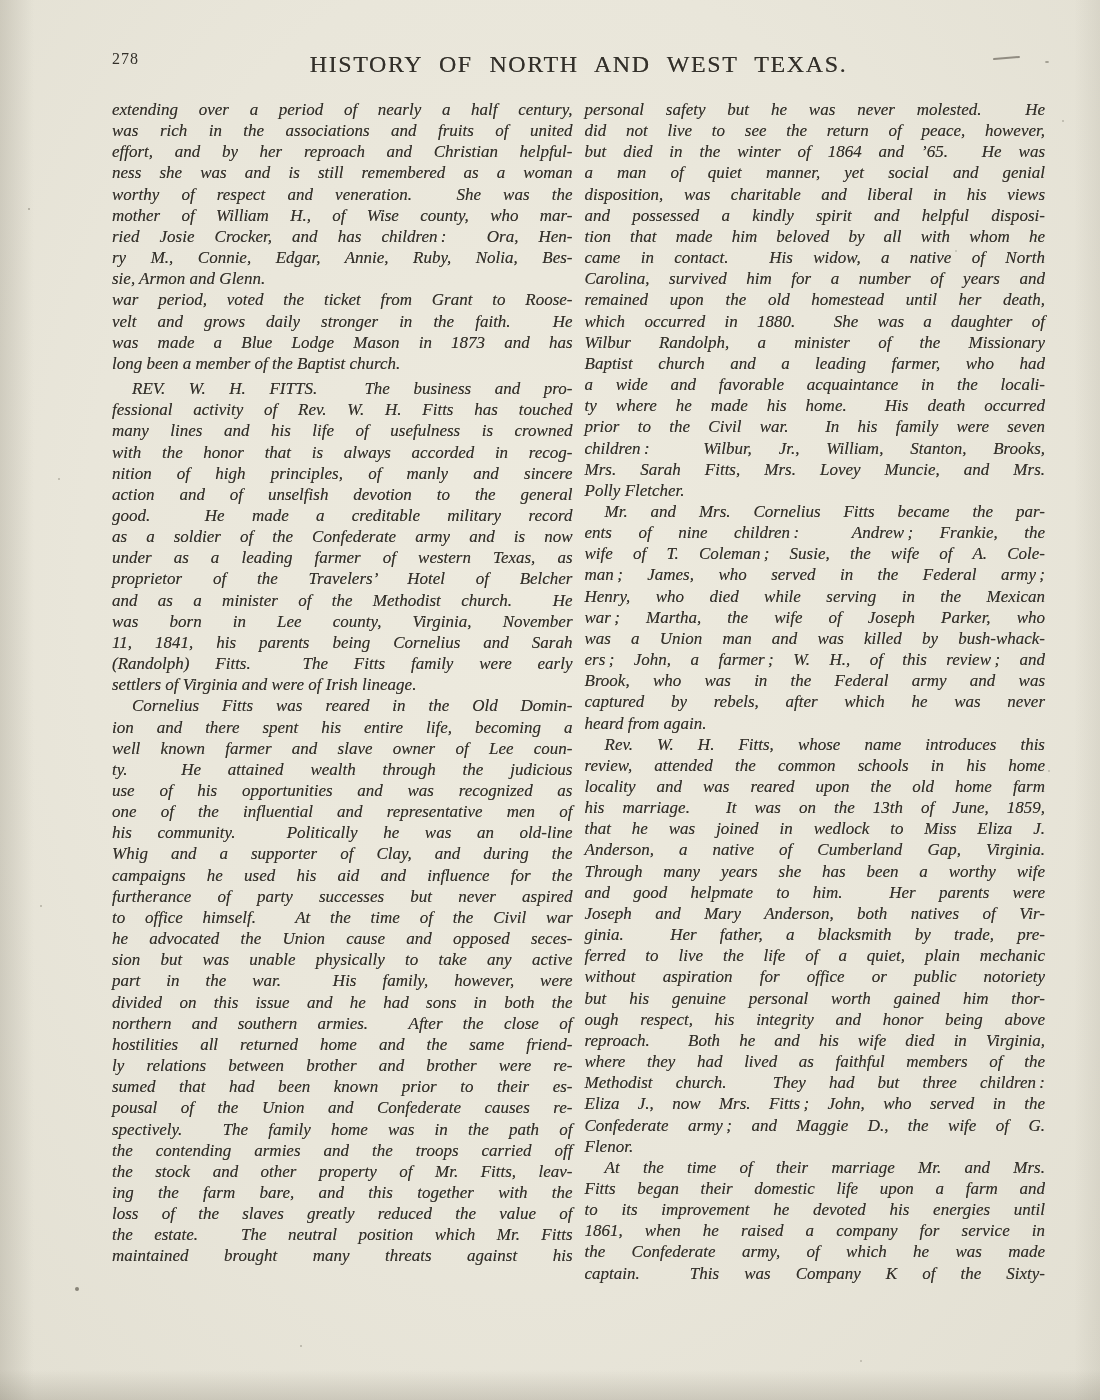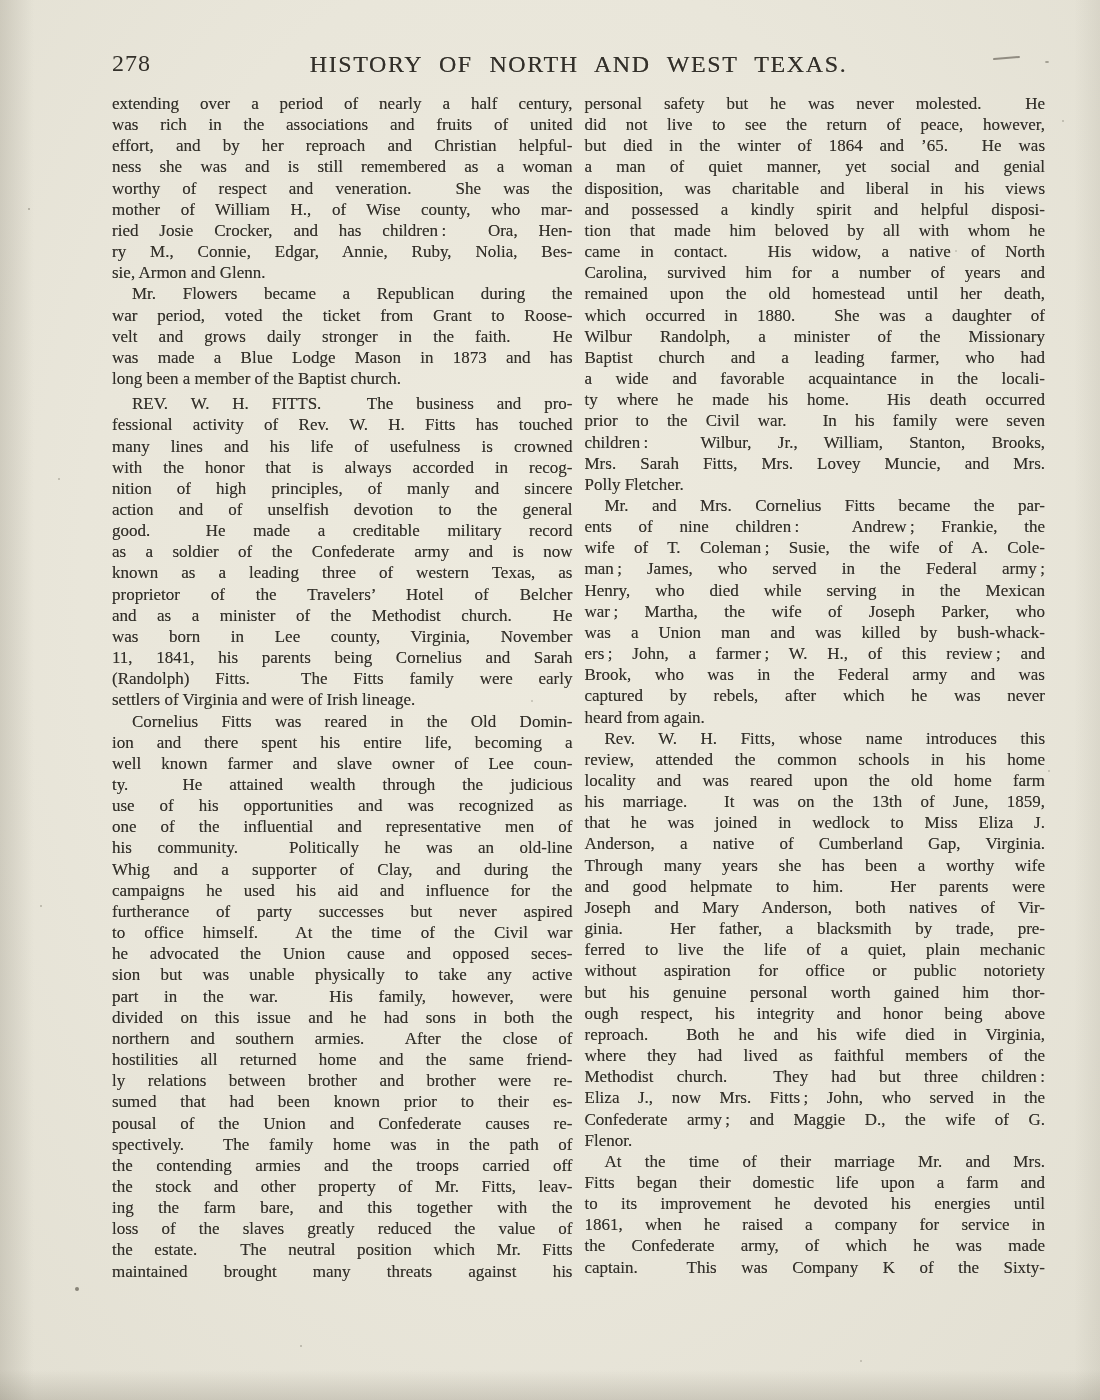--- a/index.html
+++ b/index.html
@@ -11,31 +11,31 @@
     font-family: "Liberation Serif", "DejaVu Serif", serif;
     color: #33302a;
     background:
       linear-gradient(90deg, rgba(110,104,88,0.20) 0px, rgba(110,104,88,0.0) 34px),
       linear-gradient(0deg,  rgba(110,104,88,0.22) 0px, rgba(110,104,88,0.0) 30px),
       linear-gradient(270deg, rgba(110,104,88,0.10) 0px, rgba(110,104,88,0.0) 26px),
       radial-gradient(ellipse at 48% 42%, #edeade 0%, #e9e6da 55%, #e2dfd2 100%);
   }
   .page-number {
     position: absolute; left: 112px; top: 50px;
-    font-size: 24px; letter-spacing: 1px;
+    font-size: 16px; letter-spacing: 1px;
   }
   .running-title {
     position: absolute; left: 112px; top: 51px; width: 933px;
     text-align: center; font-size: 24px;
     letter-spacing: 1.6px; word-spacing: 9px;
     text-shadow: 0 0 0.6px rgba(45,40,32,0.65);
   }
   .text-columns {
-    position: absolute; left: 112px; top: 93px; width: 933px;
-    display: flex; gap: 12px;
+    position: absolute; left: 112px; top: 99px; width: 933px;
+    display: flex; gap: 12px; font-style: italic;
   }
   .column { flex: 1 1 0; min-width: 0; }
   .paragraph { margin: 0; }
   .line {
     font-size: 17px;
     line-height: 21.15px;
     text-align: justify;
     text-align-last: justify;
     white-space: pre-wrap;
     text-shadow: 0 0 0.5px rgba(48,43,36,0.55);
@@ -82,36 +82,35 @@
           <div class="line">was rich in the associations and fruits of united</div>
           <div class="line">effort, and by her reproach and Christian helpful-</div>
           <div class="line">ness she was and is still remembered as a woman</div>
           <div class="line">worthy of respect and veneration.  She was the</div>
           <div class="line">mother of William H., of Wise county, who mar-</div>
           <div class="line">ried Josie Crocker, and has children :  Ora, Hen-</div>
           <div class="line">ry M., Connie, Edgar, Annie, Ruby, Nolia, Bes-</div>
           <div class="line end">sie, Armon and Glenn.</div>
         </div>
         <div class="paragraph">
-          <div class="line indent">Mr. Flowers became a Republican during the</div>
           <div class="line">war period, voted the ticket from Grant to Roose-</div>
           <div class="line">velt and grows daily stronger in the faith.  He</div>
           <div class="line">was made a Blue Lodge Mason in 1873 and has</div>
           <div class="line end">long been a member of the Baptist church.</div>
         </div>
         <div class="paragraph" style="margin-top: 4px;">
           <div class="line indent">REV. W. H. FITTS.  The business and pro-</div>
           <div class="line">fessional activity of Rev. W. H. Fitts has touched</div>
           <div class="line">many lines and his life of usefulness is crowned</div>
           <div class="line">with the honor that is always accorded in recog-</div>
           <div class="line">nition of high principles, of manly and sincere</div>
           <div class="line">action and of unselfish devotion to the general</div>
           <div class="line">good.  He made a creditable military record</div>
           <div class="line">as a soldier of the Confederate army and is now</div>
-          <div class="line">known as a leading three of western Texas, as</div>
+          <div class="line">under as a leading farmer of western Texas, as</div>
           <div class="line">proprietor of the Travelers’ Hotel of Belcher</div>
           <div class="line">and as a minister of the Methodist church.  He</div>
           <div class="line">was born in Lee county, Virginia, November</div>
           <div class="line">11, 1841, his parents being Cornelius and Sarah</div>
           <div class="line">(Randolph) Fitts.  The Fitts family were early</div>
           <div class="line end">settlers of Virginia and were of Irish lineage.</div>
         </div>
         <div class="paragraph">
           <div class="line indent">Cornelius Fitts was reared in the Old Domin-</div>
           <div class="line">ion and there spent his entire life, becoming a</div>

